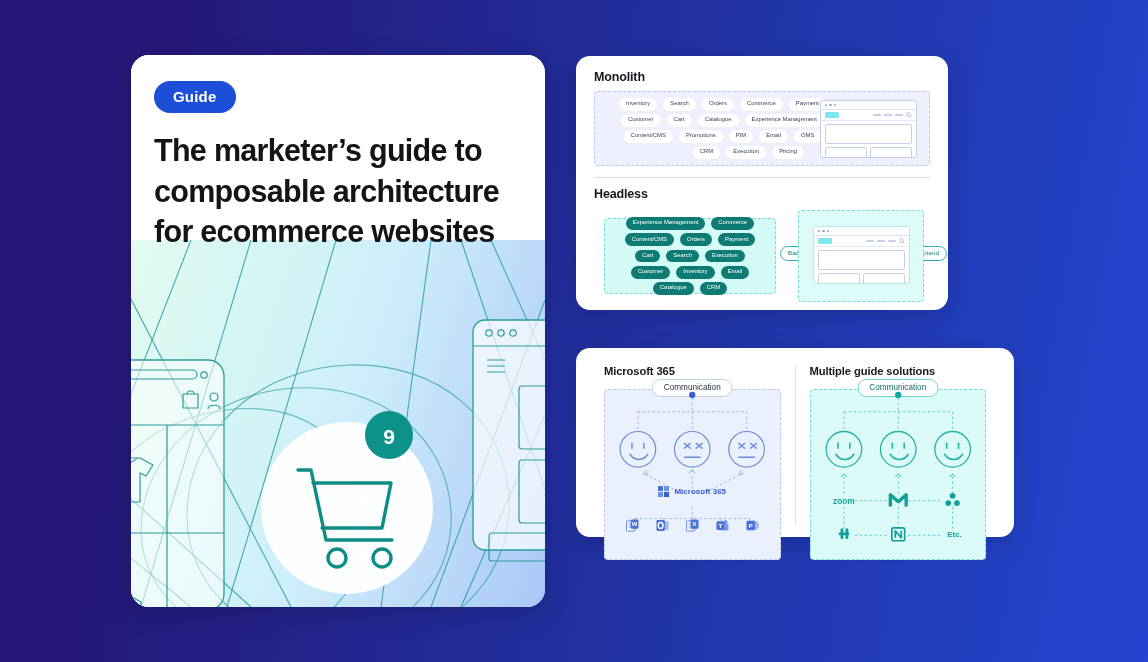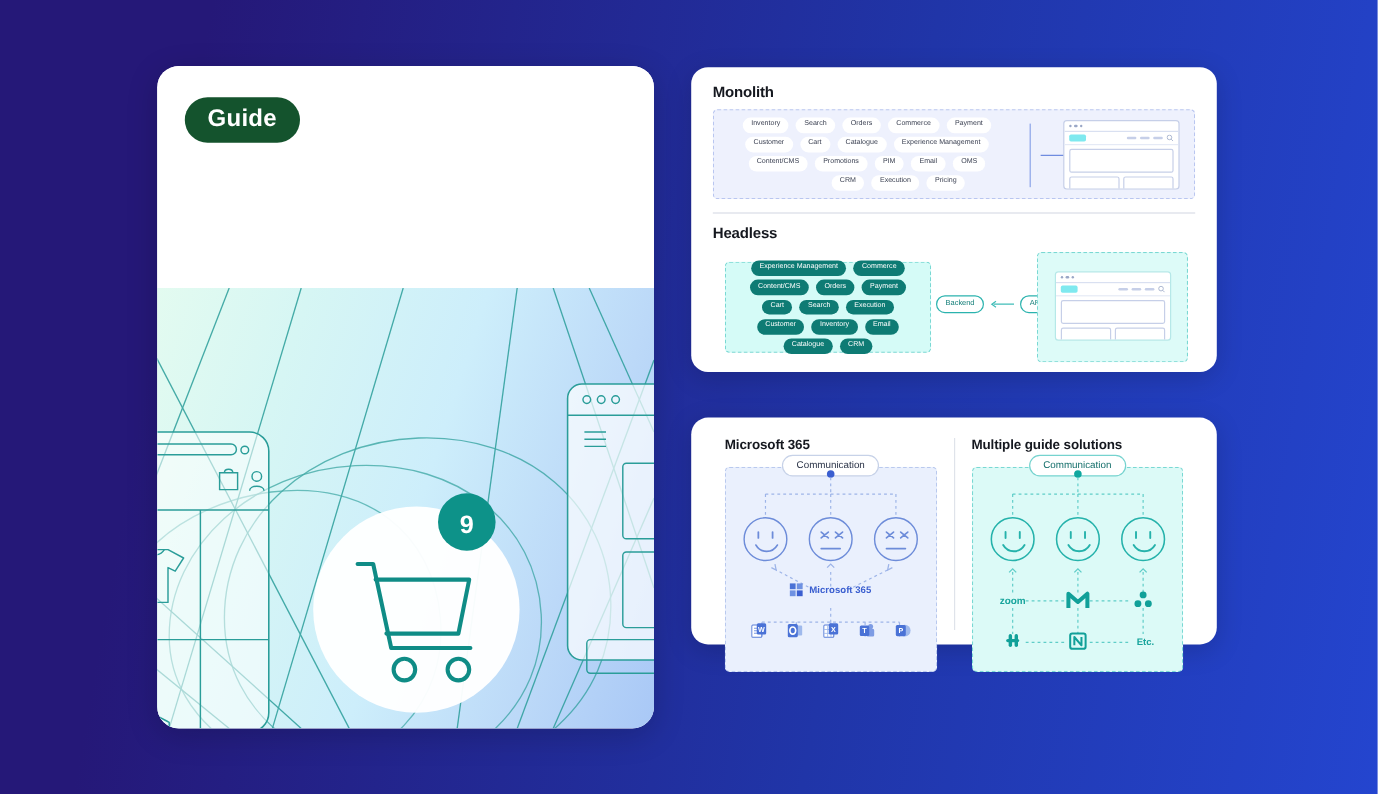--- a/index.html
+++ b/index.html
@@ -13,38 +13,38 @@
   .stage { position: absolute; inset: 0; }
 
   
   .cover-card {
     position: absolute; left: 131px; top: 55px; width: 414px; height: 552px;
     background: #fff; border-radius: 18px; overflow: hidden;
     box-shadow: 0 6px 26px rgba(0,0,0,.18);
   }
   .cover-top { padding: 26px 23px 0 23px; height: 185px; background:#fff; position:relative; z-index:3;}
   .guide-pill {
-    display: inline-block; background: #14532d; color: #fff;
+    display: inline-block; background: #1d4ed8; color: #fff;
     border-radius: 999px; padding: 7px 19px 8px 19px;
-    font-size: 20px; font-weight: 600; letter-spacing: .2px;
+    font-size: 15px; font-weight: 600; letter-spacing: .2px;
   }
   .cover-title {
     margin-top: 17px; color: #141414; font-weight: 700;
     font-size: 30.5px; line-height: 1.33; letter-spacing: -.7px;
   }
   .cover-illus {
     position: absolute; left: 0; top: 185px; width: 414px; height: 367px;
     background: linear-gradient(108deg, #e3fbf0 0%, #d6f6f4 24%, #cdeefb 52%, #bcd9f8 78%, #a9c8f6 100%);
     overflow: hidden;
   }
   .cover-illus svg { position: absolute; left: 0; top: 0; }
 
   
   .card-arch {
-    position: absolute; left: 576px; top: 56px; width: 438px; height: 254px;
+    position: absolute; left: 576px; top: 56px; width: 372px; height: 254px;
     background: #fff; border-radius: 14px; box-shadow: 0 5px 22px rgba(0,0,0,.16);
     padding: 14px 18px 10px 18px;
   }
   .sec-title { font-size: 12.5px; font-weight: 700; color: #15181f; letter-spacing: -.15px; }
   .mono-band {
     margin-top: 7px; height: 75px; background: #eef1fd;
     border: 1px dashed #b9c6f0; border-radius: 4px;
     display: flex; align-items: center; position: relative;
   }
   .mono-tags { width: 245px; padding-left: 10px; }
@@ -115,20 +115,21 @@
   .svg-full { position: absolute; inset: 0; width: 100%; height: 100%; }
 </style>
 </head>
 <body style="background: linear-gradient(100deg, rgb(37, 24, 120) 0%, rgb(37, 24, 120) 14%, rgb(32, 53, 168) 62%, rgb(36, 69, 207) 100%);">
 
 <div class="stage">
 
   <div class="cover-card">
     <div class="cover-top">
       <div class="guide-pill">Guide</div>
+      <div class="cover-title">The marketer’s guide to composable architecture for ecommerce websites</div>
     </div>
 
     <div class="cover-illus">
       <svg width="414" height="367" viewBox="0 0 414 367" fill="none">
         <g stroke="#2a9d99" stroke-width="1.1" fill="none" opacity=".85">
 
           <path d="M-10 40 L160 367"></path>
           <path d="M60 0 L -10 180"></path>
           <path d="M120 0 L 10 367"></path>
           <path d="M205 0 L 96 367"></path>

